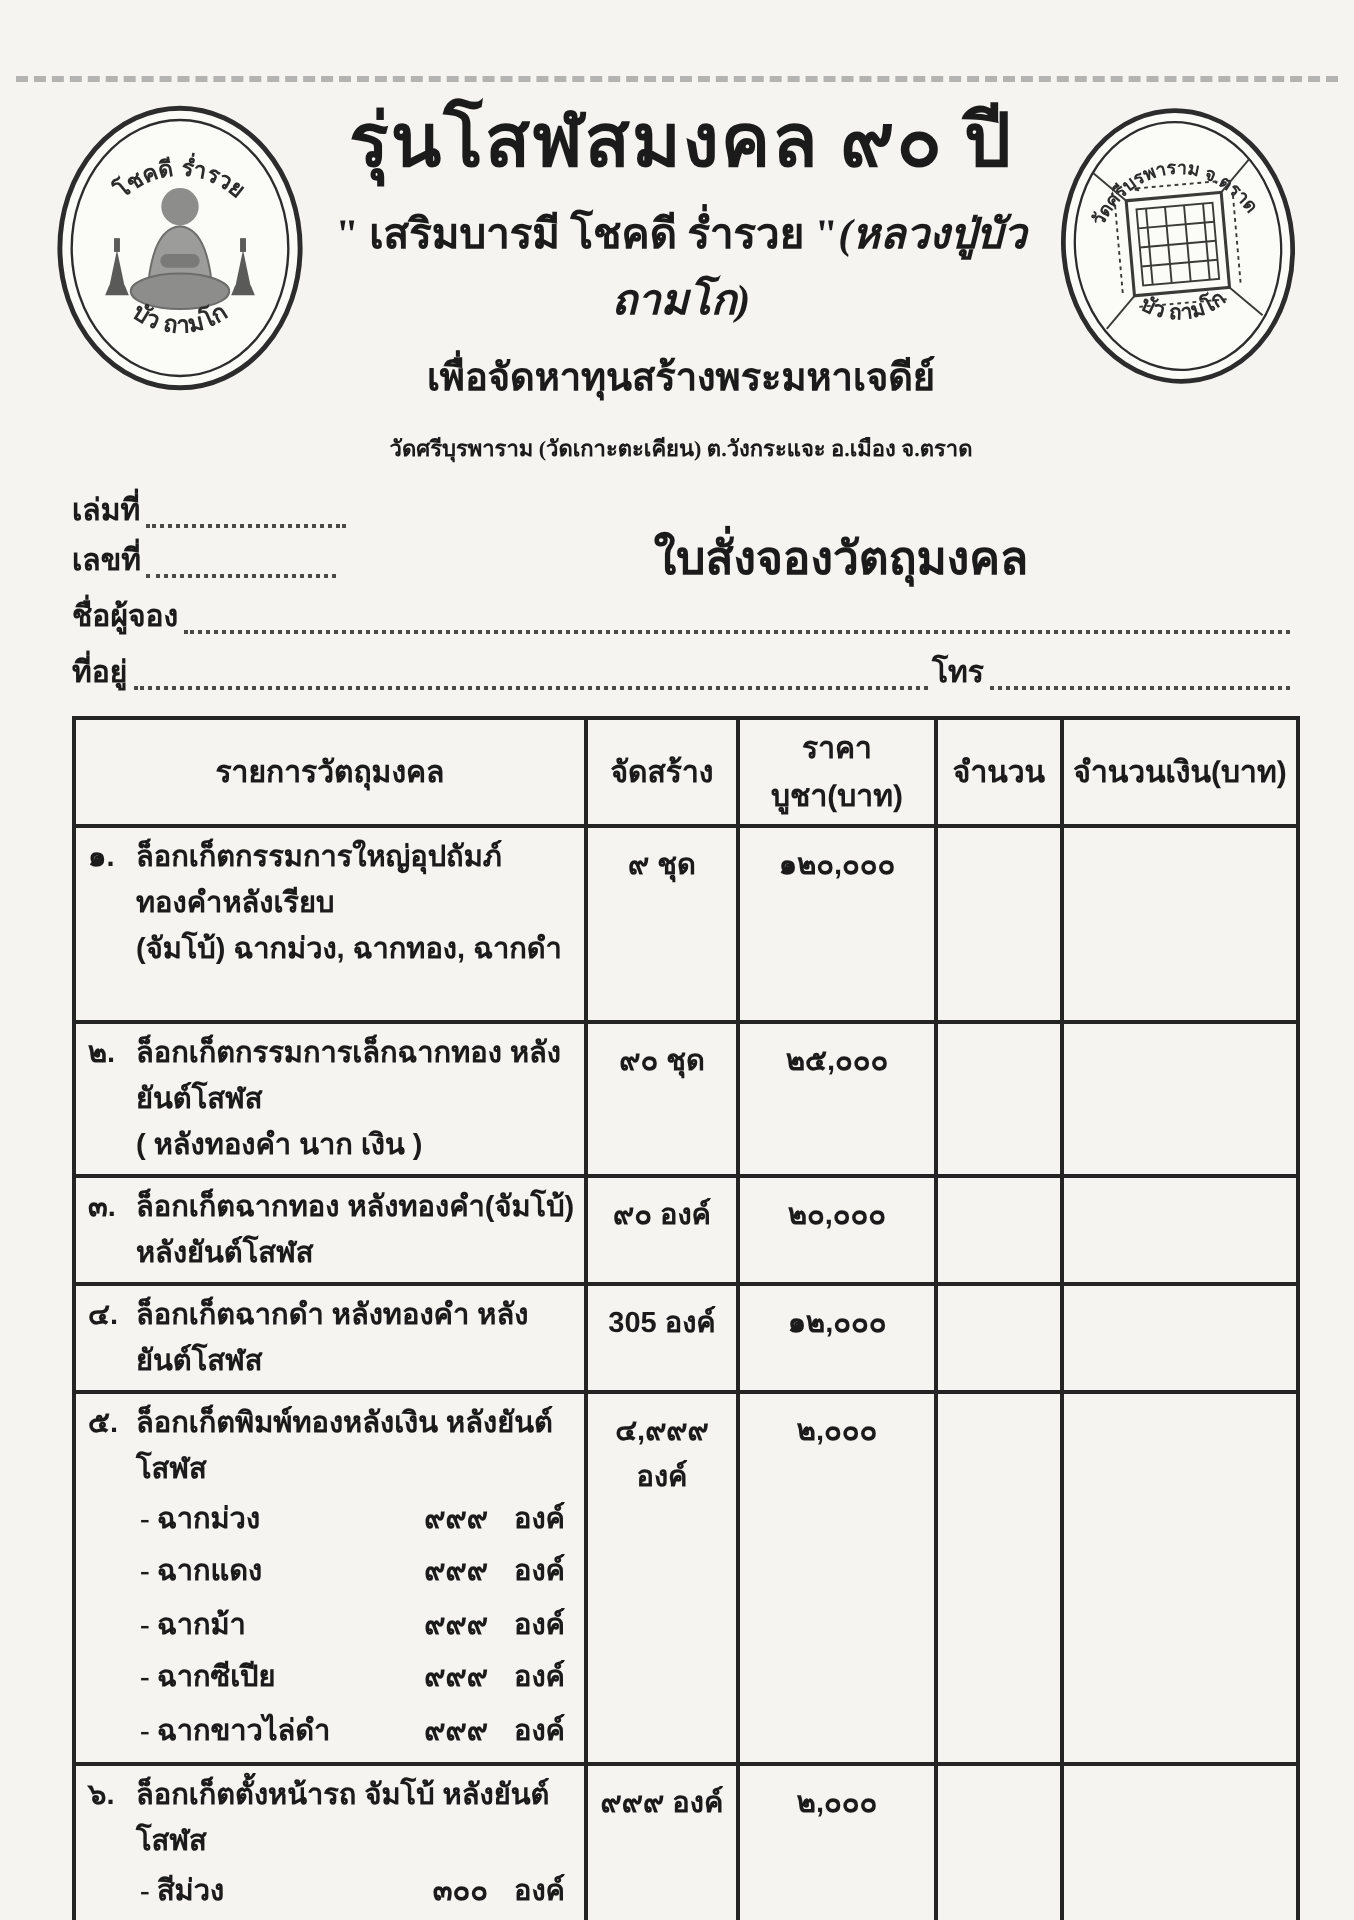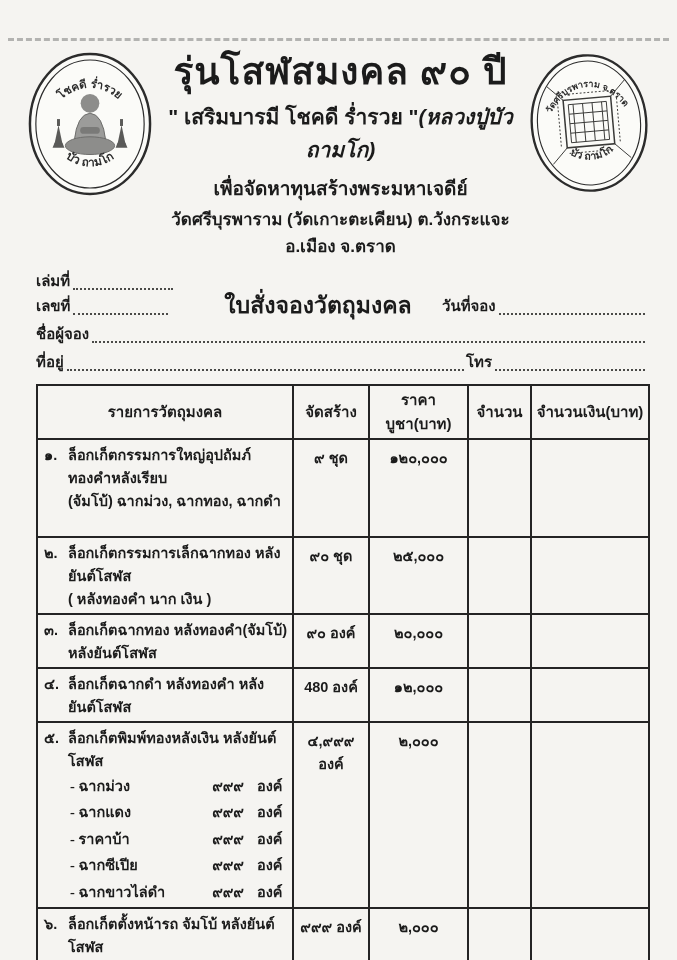--- a/index.html
+++ b/index.html
@@ -7,26 +7,26 @@
     position:relative;width:677px;height:960px;margin:0 auto;
     background:#f5f4f1;color:#1b1b1b;overflow:hidden;
     font-family:"Liberation Sans","DejaVu Sans",sans-serif;
   }
   .cut-line{margin:38px 8px 0 8px;border-top:3px dashed #b3b3b1;height:0;}
 
   
   .header{display:flex;align-items:flex-start;padding:8px 26px 0 26px;}
   .seal{flex:0 0 auto;}
   .seal-right{transform:rotate(-5deg);}
-  .header-center{flex:1 1 auto;text-align:center;padding-top:2px;}
+  .header-center{flex:1 1 auto;text-align:center;padding-top:2px;font-family:Liberation Serif, serif;}
   .title{font-size:37px;font-weight:800;letter-spacing:1px;line-height:1.15;}
   .subtitle{font-size:21px;font-weight:700;margin-top:6px;}
   .subtitle .it{font-style:italic;}
   .purpose{font-size:19px;font-weight:600;margin-top:7px;}
-  .temple{font-size:17px;font-weight:700;margin-top:2px;}
+  .temple{font-size:11px;font-weight:700;margin-top:12px;}
 
   
   .form-info{padding:6px 30px 0 36px;font-size:15px;font-weight:600;}
   .fi-row{display:flex;align-items:flex-end;margin-top:4px;}
   .dots{flex:1 1 auto;border-bottom:2px dotted #4a4a48;margin:0 2px 3px 3px;min-width:20px;}
   .d100{flex:0 0 100px;}
   .d95{flex:0 0 95px;}
   .d150{flex:0 0 150px;}
   .row-number{margin-top:0;}
   .row-number .left{flex:0 0 158px;display:flex;align-items:flex-end;}
@@ -141,24 +141,20 @@
     <div class="fi-row">
       <span>เล่มที่</span>
       <span class="dots d100"></span>
     </div>
     <div class="fi-row row-number">
       <span class="left">
         <span>เลขที่</span>
         <span class="dots d95"></span>
       </span>
       <span class="center">ใบสั่งจองวัตถุมงคล</span>
-      <span class="right">
-        <span>วันที่จอง</span>
-        <span class="dots"></span>
-      </span>
     </div>
     <div class="fi-row">
       <span>ชื่อผู้จอง</span>
       <span class="dots"></span>
     </div>
     <div class="fi-row">
       <span>ที่อยู่</span>
       <span class="dots"></span>
       <span>โทร</span>
       <span class="dots d150"></span>
@@ -221,21 +217,21 @@
           <td class="qty-cell"></td>
           <td class="amount-cell"></td>
         </tr>
         <tr class="r4">
           <td class="item-cell">
             <div class="item-line">
               <span class="no">๔.</span>
               <span class="txt">ล็อกเก็ตฉากดำ หลังทองคำ หลังยันต์โสฬส</span>
             </div>
           </td>
-          <td class="made-cell">480 องค์</td>
+          <td class="made-cell">305 องค์</td>
           <td class="price-cell">๑๒,๐๐๐</td>
           <td class="qty-cell"></td>
           <td class="amount-cell"></td>
         </tr>
         <tr class="r5">
           <td class="item-cell">
             <div class="item-line">
               <span class="no">๕.</span>
               <span class="txt">ล็อกเก็ตพิมพ์ทองหลังเงิน หลังยันต์โสฬส</span>
             </div>
@@ -243,21 +239,21 @@
               <span class="lab">- ฉากม่วง</span>
               <span class="qty">๙๙๙</span>
               <span class="unit">องค์</span>
             </div>
             <div class="sub">
               <span class="lab">- ฉากแดง</span>
               <span class="qty">๙๙๙</span>
               <span class="unit">องค์</span>
             </div>
             <div class="sub">
-              <span class="lab">- ราคาบ้า</span>
+              <span class="lab">- ฉากม้า</span>
               <span class="qty">๙๙๙</span>
               <span class="unit">องค์</span>
             </div>
             <div class="sub">
               <span class="lab">- ฉากซีเปีย</span>
               <span class="qty">๙๙๙</span>
               <span class="unit">องค์</span>
             </div>
             <div class="sub">
               <span class="lab">- ฉากขาวไล่ดำ</span>

